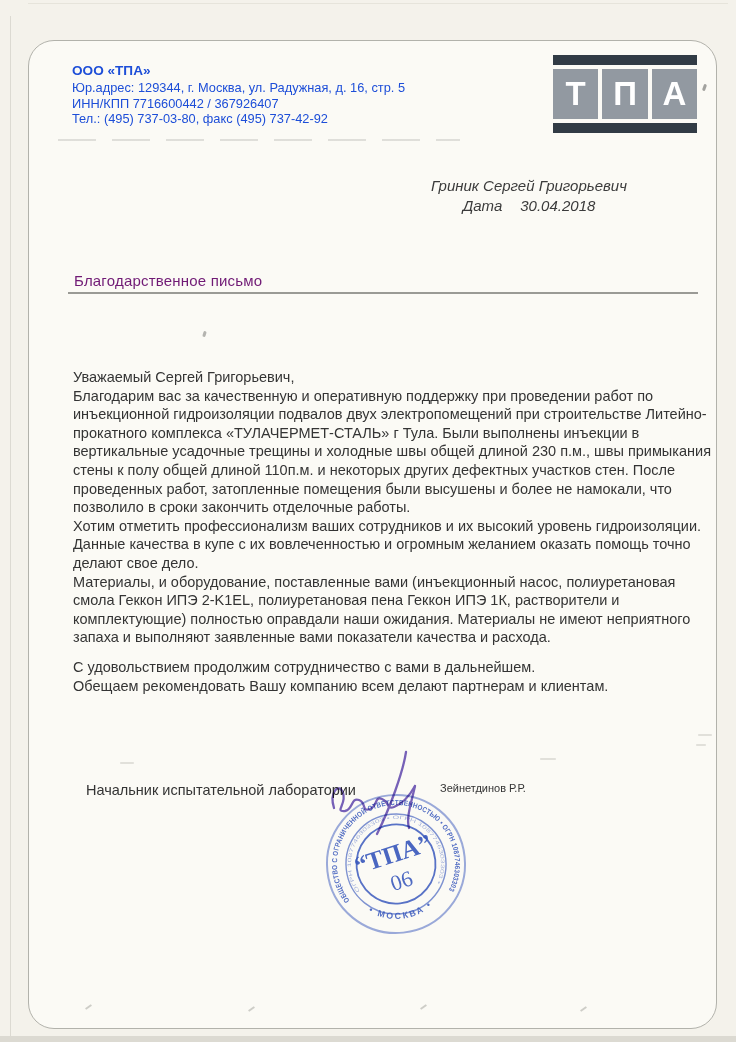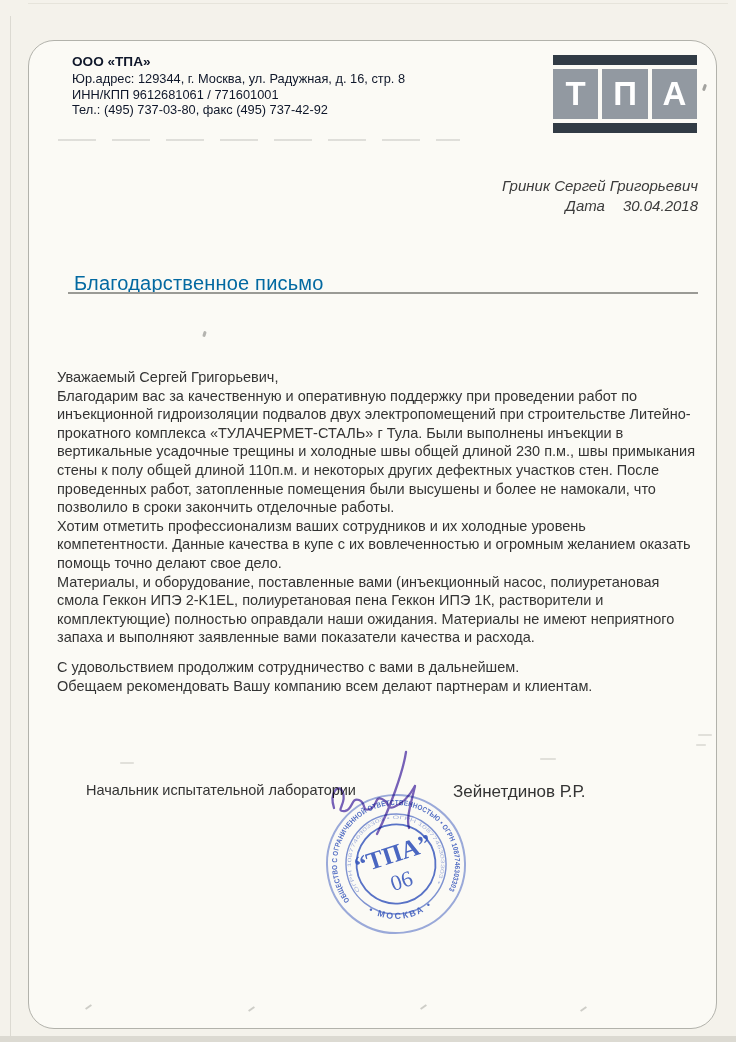--- a/index.html
+++ b/index.html
@@ -18,54 +18,54 @@
   .scan-bottom-strip{position:absolute;left:0;top:1036px;width:736px;height:6px;background:#dcdad2;}
 
   
   .page-frame{
     position:absolute;left:28px;top:40px;width:687px;height:987px;
     border:1px solid #b2b2ab;border-radius:26px;
     background:#fbfaf5;
   }
 
   
-  .header-block{position:absolute;left:72px;top:54px;line-height:15.4px;font-size:12.8px;color:#0f172a;}
+  .header-block{position:absolute;left:72px;top:63px;line-height:15.4px;font-size:12.8px;color:#1d4ed8;}
   .company-name{font-weight:bold;font-size:13.6px;margin-bottom:2px;}
 
   
   .logo{position:absolute;left:553px;top:55px;width:144px;}
   .logo-bar{height:10px;background:#313b45;}
   .logo-bar.top{margin-bottom:4px;}
   .logo-bar.bottom{margin-top:4px;}
   .logo-boxes{display:flex;gap:4px;}
   .logo-box{
     flex:1;height:50px;background:#9299a1;
     display:flex;align-items:center;justify-content:center;
     color:#ffffff;font-weight:bold;font-size:33px;
     font-family:"Liberation Sans", sans-serif;
   }
 
   
-  .recipient{position:absolute;left:360px;top:176px;width:338px;text-align:right;
+  .recipient{position:absolute;left:360px;top:176px;width:338px;text-align:center;
     font-style:italic;font-size:15px;line-height:20px;color:#3b3b3b;}
   .recipient .date-value{margin-left:18px;}
 
   
-  .letter-title{position:absolute;left:74px;top:272px;font-size:20px;letter-spacing:.2px;color:#0369a1;}
+  .letter-title{position:absolute;left:74px;top:272px;font-size:15px;letter-spacing:.2px;color:#701a75;}
   .title-underline{position:absolute;left:68px;top:292px;width:630px;height:2px;background:#9a9a95;}
 
   
-  .letter-body{position:absolute;left:57px;top:368px;width:643px;
+  .letter-body{position:absolute;left:73px;top:368px;width:643px;
     font-size:14.5px;line-height:18.6px;color:#343434;}
   .letter-body p{margin:0;}
   .letter-body p.para-gap{margin-top:11px;}
 
   
   .sig-label{position:absolute;left:86px;top:782px;font-size:14.5px;color:#343434;}
-  .sig-name{position:absolute;left:440px;top:782px;font-size:17px;color:#343434;margin-left:13px;}
+  .sig-name{position:absolute;left:440px;top:782px;font-size:11px;color:#343434;}
 
   
   .stamp-svg{position:absolute;left:322px;top:790px;width:148px;height:148px;
     mix-blend-mode:multiply;transform:rotate(-6deg);}
   .signature-svg{position:absolute;left:322px;top:748px;width:140px;height:92px;
     mix-blend-mode:multiply;}
 
   
   .streak{position:absolute;left:58px;top:139px;width:402px;height:2px;opacity:.55;
     background:repeating-linear-gradient(90deg, rgba(150,150,146,.5) 0 38px, transparent 38px 54px);}
@@ -78,22 +78,22 @@
 <div class="screen">
 
   <div class="scan-left-edge"></div>
   <div class="scan-top-edge"></div>
   <div class="scan-bottom-strip"></div>
 
   <div class="page-frame"></div>
 
   <div class="header-block">
     <div class="company-name">ООО «ТПА»</div>
-    <div>Юр.адрес: 129344, г. Москва, ул. Радужная, д. 16, стр. 8</div>
-    <div>ИНН/КПП 9612681061 / 771601001</div>
+    <div>Юр.адрес: 129344, г. Москва, ул. Радужная, д. 16, стр. 5</div>
+    <div>ИНН/КПП 7716600442 / 367926407</div>
     <div>Тел.: (495) 737-03-80, факс (495) 737-42-92</div>
   </div>
 
   <div class="logo">
     <div class="logo-bar top"></div>
     <div class="logo-boxes">
       <div class="logo-box">Т</div>
       <div class="logo-box">П</div>
       <div class="logo-box">А</div>
     </div>
@@ -106,21 +106,21 @@
       <span>Дата</span><span class="date-value">30.04.2018</span>
     </div>
   </div>
 
   <div class="letter-title">Благодарственное письмо</div>
   <div class="title-underline"></div>
 
   <div class="letter-body">
     <p>Уважаемый Сергей Григорьевич,</p>
     <p>Благодарим вас за качественную и оперативную поддержку при проведении работ по инъекционной гидроизоляции подвалов двух электропомещений при строительстве Литейно-прокатного комплекса «ТУЛАЧЕРМЕТ-СТАЛЬ» г Тула. Были выполнены инъекции в вертикальные усадочные трещины и холодные швы общей длиной 230 п.м., швы примыкания стены к полу общей длиной 110п.м. и некоторых других дефектных участков стен. После проведенных работ, затопленные помещения были высушены и более не намокали, что позволило в сроки закончить отделочные работы.</p>
-    <p>Хотим отметить профессионализм ваших сотрудников и их холодные уровень компетентности. Данные качества в купе с их вовлеченностью и огромным желанием оказать помощь точно делают свое дело.</p>
+    <p>Хотим отметить профессионализм ваших сотрудников и их высокий уровень гидроизоляции. Данные качества в купе с их вовлеченностью и огромным желанием оказать помощь точно делают свое дело.</p>
     <p>Материалы, и оборудование, поставленные вами (инъекционный насос, полиуретановая смола Геккон ИПЭ 2-K1EL, полиуретановая пена Геккон ИПЭ 1К, растворители и комплектующие) полностью оправдали наши ожидания. Материалы не имеют неприятного запаха и выполняют заявленные вами показатели качества и расхода.</p>
     <p class="para-gap">С удовольствием продолжим сотрудничество с вами в дальнейшем.</p>
     <p>Обещаем рекомендовать Вашу компанию всем делают партнерам и клиентам.</p>
   </div>
 
   <div class="sig-label">Начальник испытательной лаборатории</div>
   <div class="sig-name">Зейнетдинов Р.Р.</div>
 
   <svg class="stamp-svg" viewBox="0 0 148 148">
     <g fill="none" stroke="#3c5cc5">

